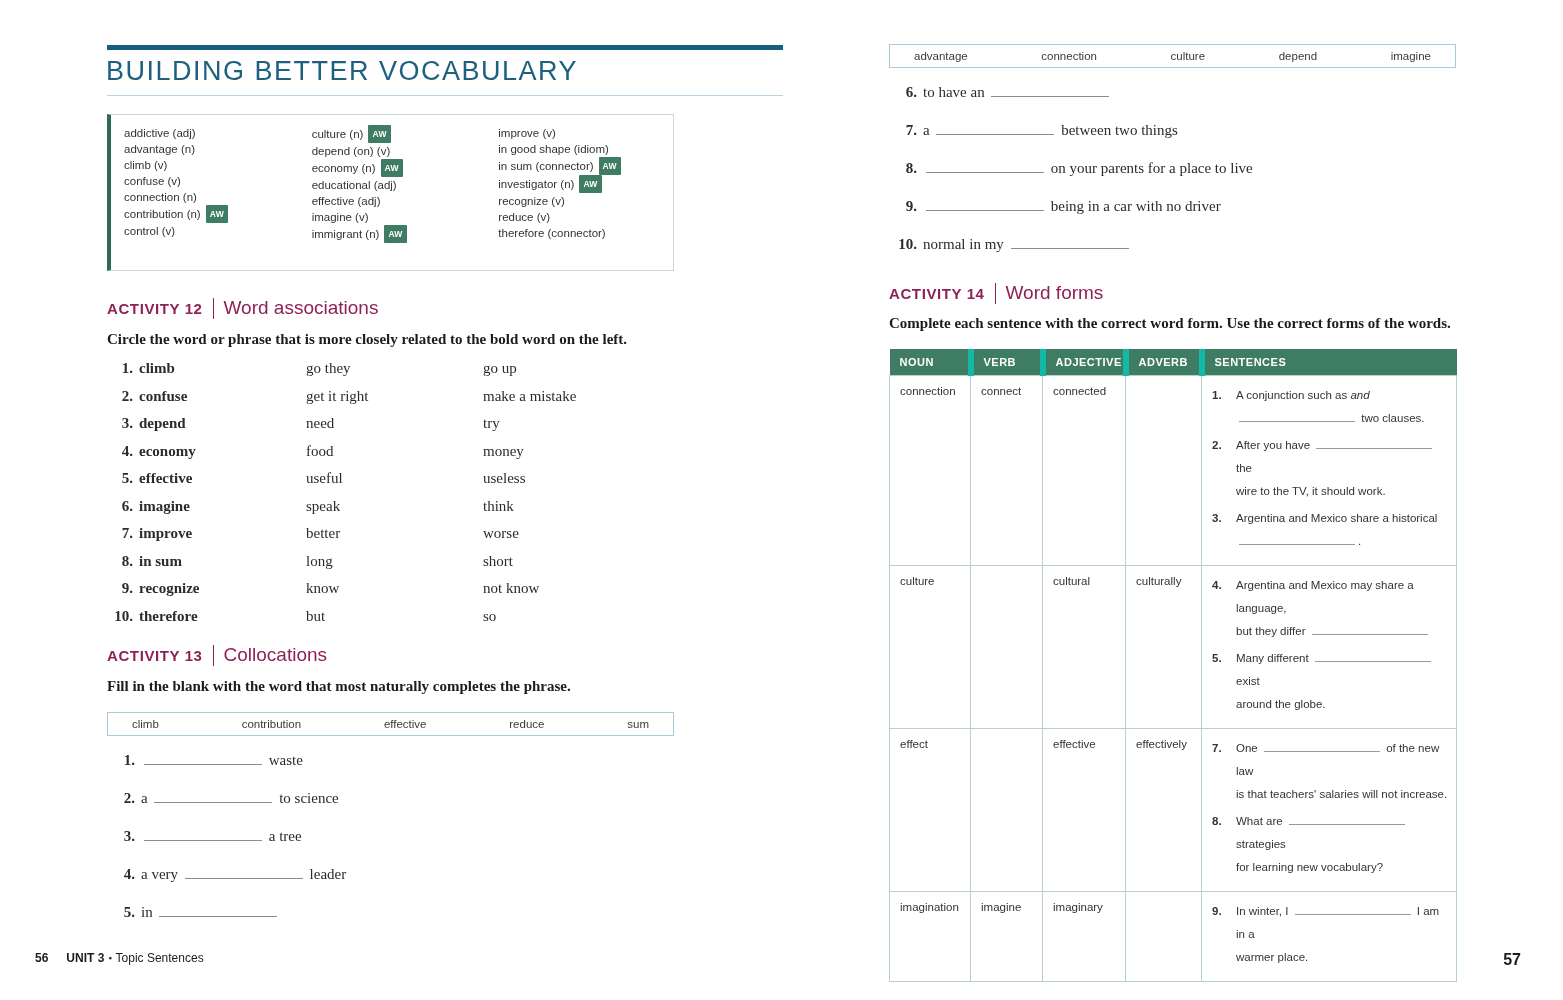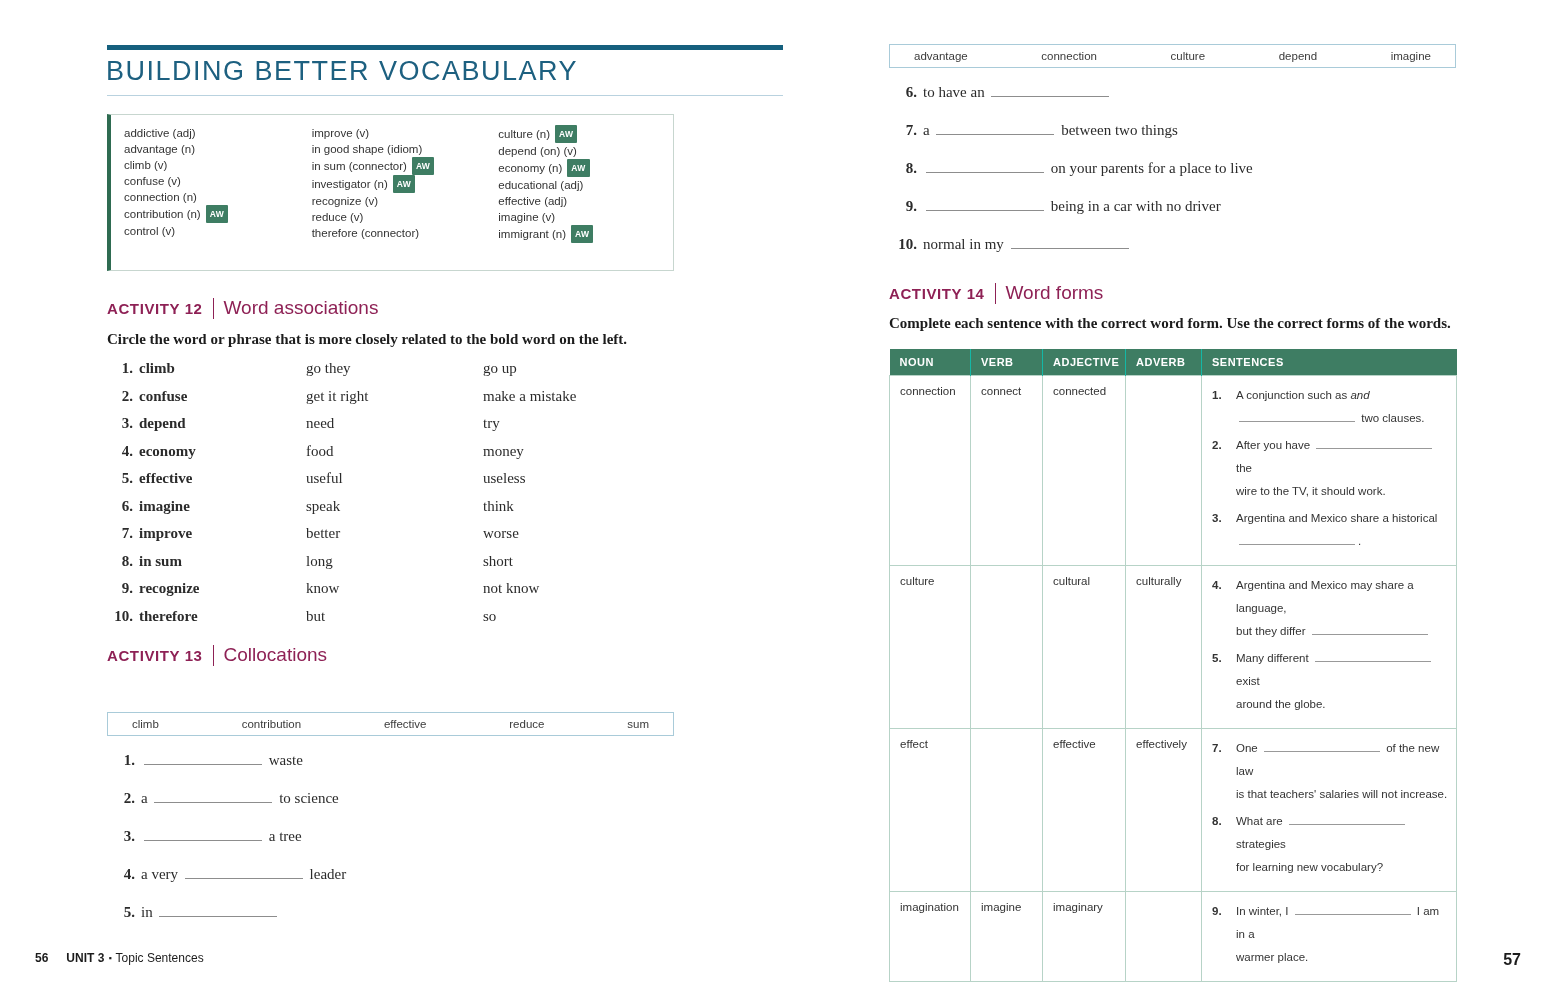--- a/index.html
+++ b/index.html
@@ -56,21 +56,21 @@
   .fill-list { width:676px; }
   .fill-row { position:relative; height:38px; font-family:"Liberation Serif", serif; font-size:15px; }
   .fill-row .num  { position:absolute; left:0; width:28px; text-align:right; font-weight:bold; }
   .fill-row .body { position:absolute; left:34px; white-space:nowrap; }
   .blank { display:inline-block; width:118px; height:10px;
            border-bottom:1px solid #8d8d8d; margin:0 3px; }
 
   
   .wf { border-collapse:collapse; width:567px; table-layout:fixed; background:#fff; }
   .wf th { background:#3e7d63; color:#fff; font-size:11px; font-weight:bold; text-align:left;
-           padding:7px 0 7px 10px; letter-spacing:0.5px; border-right:1px solid #14b8a6; }
+           padding:7px 0 7px 10px; letter-spacing:0.5px; border-right:6px solid #14b8a6; }
   .wf th:last-child { border-right:none; }
   .wf td { border:1px solid #b7d3c7; vertical-align:top; padding:8px 8px 8px 10px;
            font-size:11.5px; color:#333; }
   .wf-word { line-height:15px; }
   .sent { position:relative; padding-left:24px; line-height:23px; margin-bottom:4px;
           font-size:11.5px; color:#333; }
   .sent .sn { position:absolute; left:0; font-weight:bold; }
   .sent em { font-style:italic; }
   .wf .blank { width:116px; height:8px; border-bottom:1px solid #999; }
 
@@ -97,37 +97,37 @@
           <div class="wtk-col">
             <div class="wtk-item"><span>addictive (adj)</span></div>
             <div class="wtk-item"><span>advantage (n)</span></div>
             <div class="wtk-item"><span>climb (v)</span></div>
             <div class="wtk-item"><span>confuse (v)</span></div>
             <div class="wtk-item"><span>connection (n)</span></div>
             <div class="wtk-item"><span>contribution (n)</span><span class="aw">AW</span></div>
             <div class="wtk-item"><span>control (v)</span></div>
           </div>
           <div class="wtk-col">
+            <div class="wtk-item"><span>culture (n)</span><span class="aw">AW</span></div>
+            <div class="wtk-item"><span>depend (on) (v)</span></div>
+            <div class="wtk-item"><span>economy (n)</span><span class="aw">AW</span></div>
+            <div class="wtk-item"><span>educational (adj)</span></div>
+            <div class="wtk-item"><span>effective (adj)</span></div>
+            <div class="wtk-item"><span>imagine (v)</span></div>
+            <div class="wtk-item"><span>immigrant (n)</span><span class="aw">AW</span></div>
+          </div>
+          <div class="wtk-col">
             <div class="wtk-item"><span>improve (v)</span></div>
             <div class="wtk-item"><span>in good shape (idiom)</span></div>
             <div class="wtk-item"><span>in sum (connector)</span><span class="aw">AW</span></div>
             <div class="wtk-item"><span>investigator (n)</span><span class="aw">AW</span></div>
             <div class="wtk-item"><span>recognize (v)</span></div>
             <div class="wtk-item"><span>reduce (v)</span></div>
             <div class="wtk-item"><span>therefore (connector)</span></div>
           </div>
-          <div class="wtk-col">
-            <div class="wtk-item"><span>culture (n)</span><span class="aw">AW</span></div>
-            <div class="wtk-item"><span>depend (on) (v)</span></div>
-            <div class="wtk-item"><span>economy (n)</span><span class="aw">AW</span></div>
-            <div class="wtk-item"><span>educational (adj)</span></div>
-            <div class="wtk-item"><span>effective (adj)</span></div>
-            <div class="wtk-item"><span>imagine (v)</span></div>
-            <div class="wtk-item"><span>immigrant (n)</span><span class="aw">AW</span></div>
-          </div>
         </div>
     </div>
 
     <div class="abs act-head" style="left:107px; top:297px;">
       <span class="act-label">ACTIVITY 12</span>
       <span class="act-pipe"></span>
       <span class="act-title">Word associations</span>
     </div>
     <p class="abs instr" style="left:107px; top:331px;">Circle the word or phrase that is more closely related to the bold word on the left.</p>
     <div class="abs assoc" id="assoc">
@@ -191,20 +191,21 @@
           <span class="o1">but</span>
           <span class="o2">so</span>
         </div>
       </div>
 
     <div class="abs act-head" style="left:107px; top:644px;">
       <span class="act-label">ACTIVITY 13</span>
       <span class="act-pipe"></span>
       <span class="act-title">Collocations</span>
     </div>
+    <p class="abs instr" style="left:107px; top:678px;">Fill in the blank with the word that most naturally completes the phrase.</p>
     <div class="abs bank" id="bank13" style="left:107px; top:712px;">
         <span class="bank-word">climb</span>
         <span class="bank-word">contribution</span>
         <span class="bank-word">effective</span>
         <span class="bank-word">reduce</span>
         <span class="bank-word">sum</span>
       </div>
     <div class="abs fill-list" id="fill13" style="left:107px; top:752px;">
         <div class="fill-row">
           <span class="num">1.</span>

